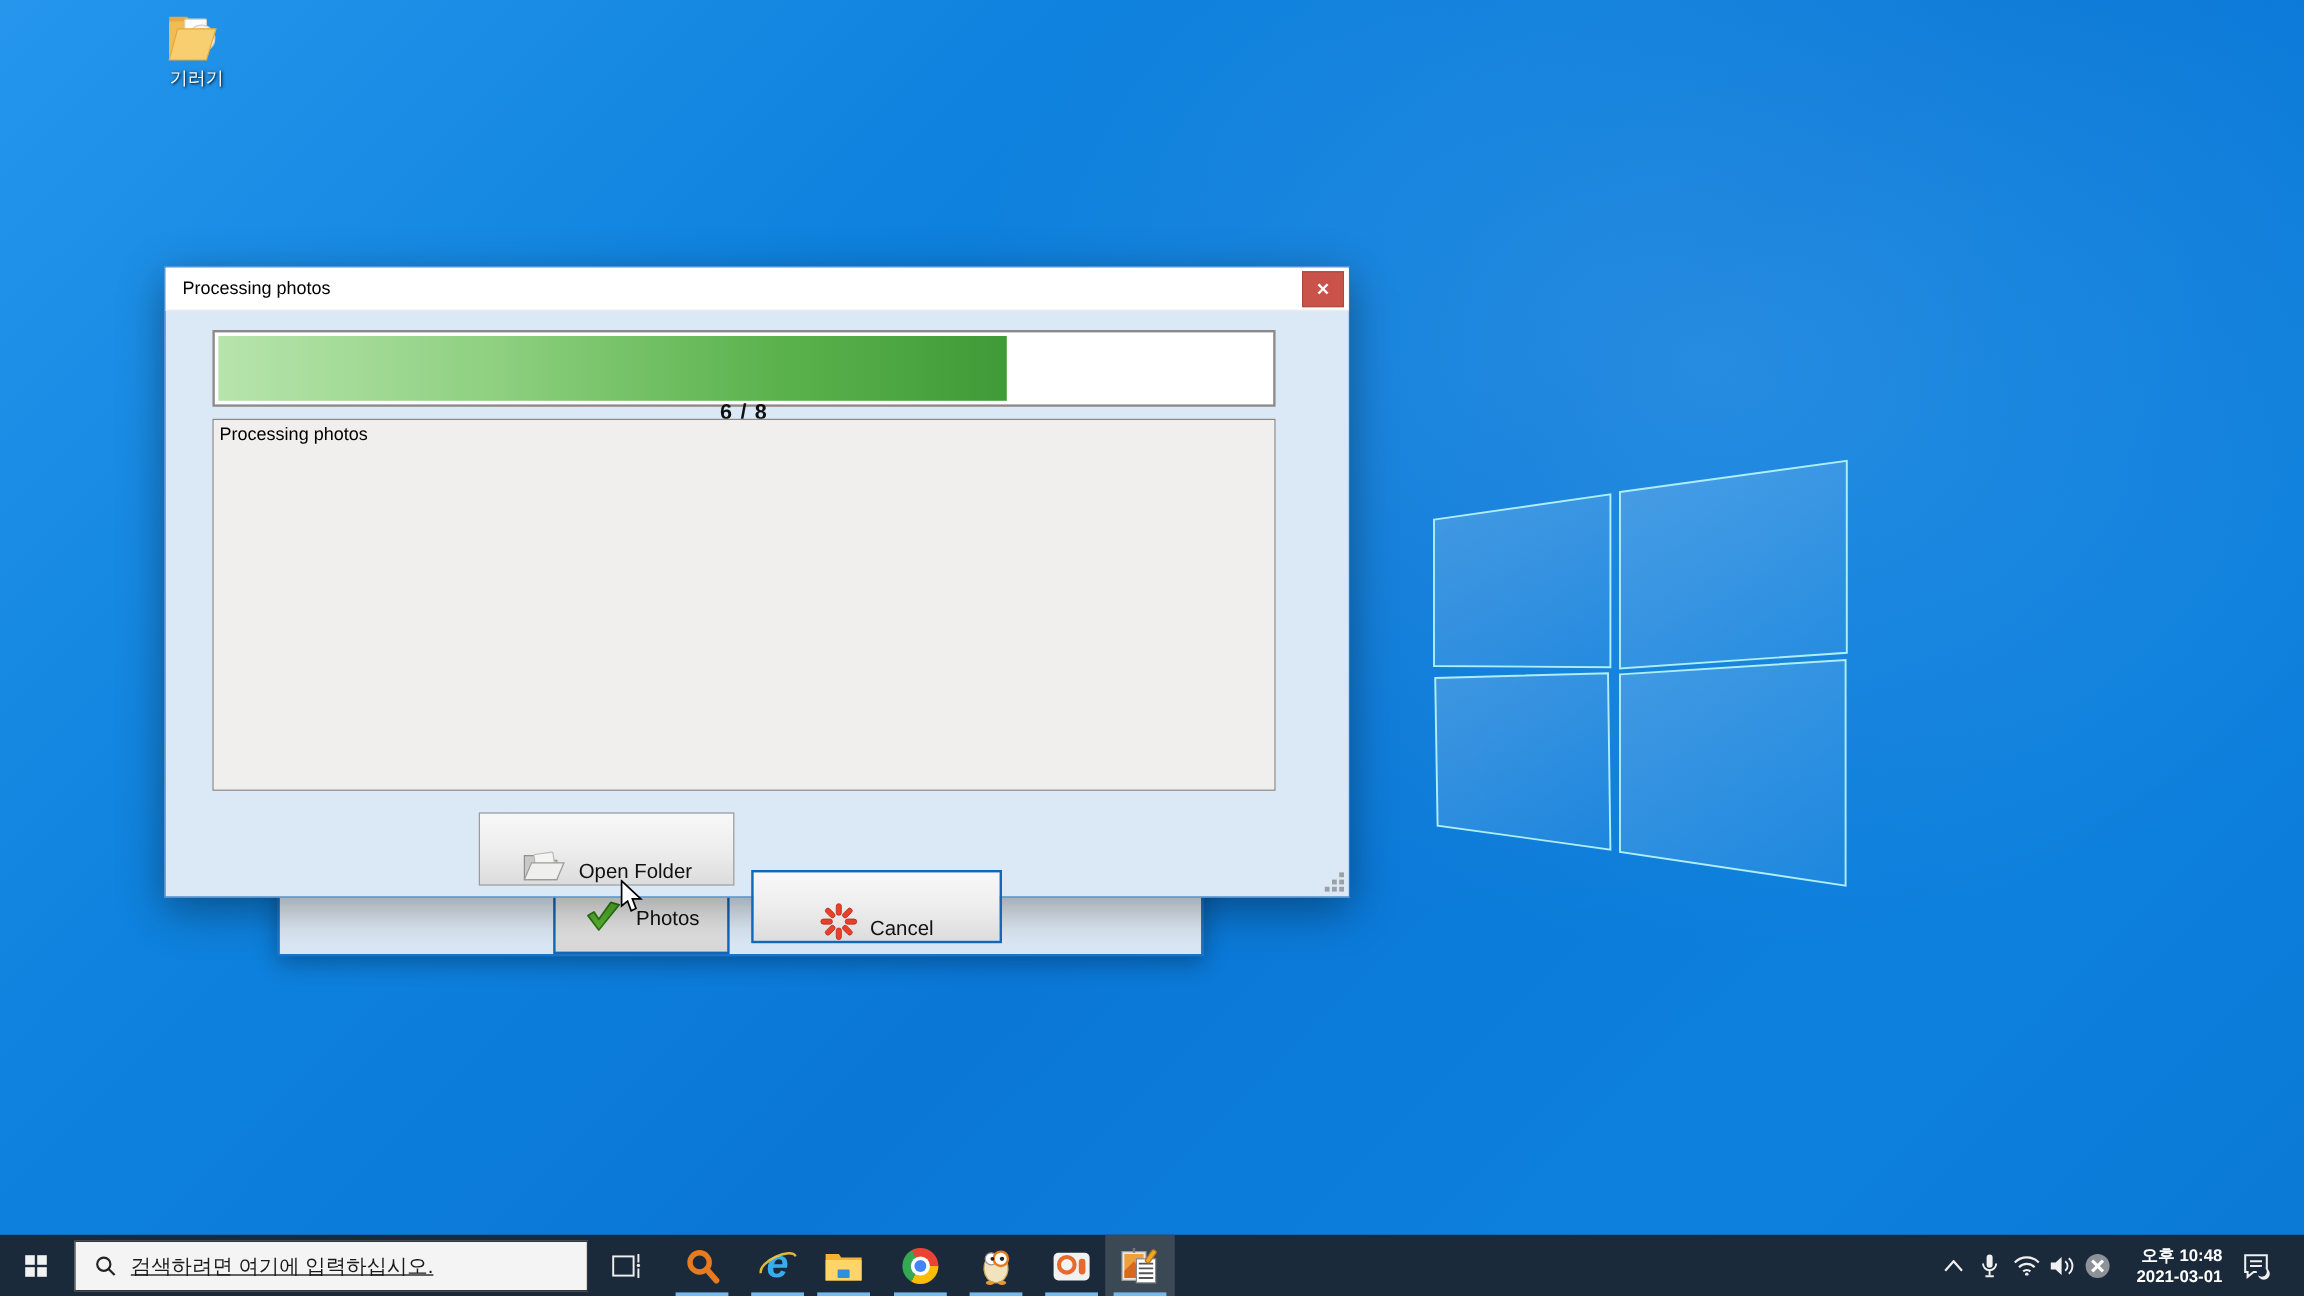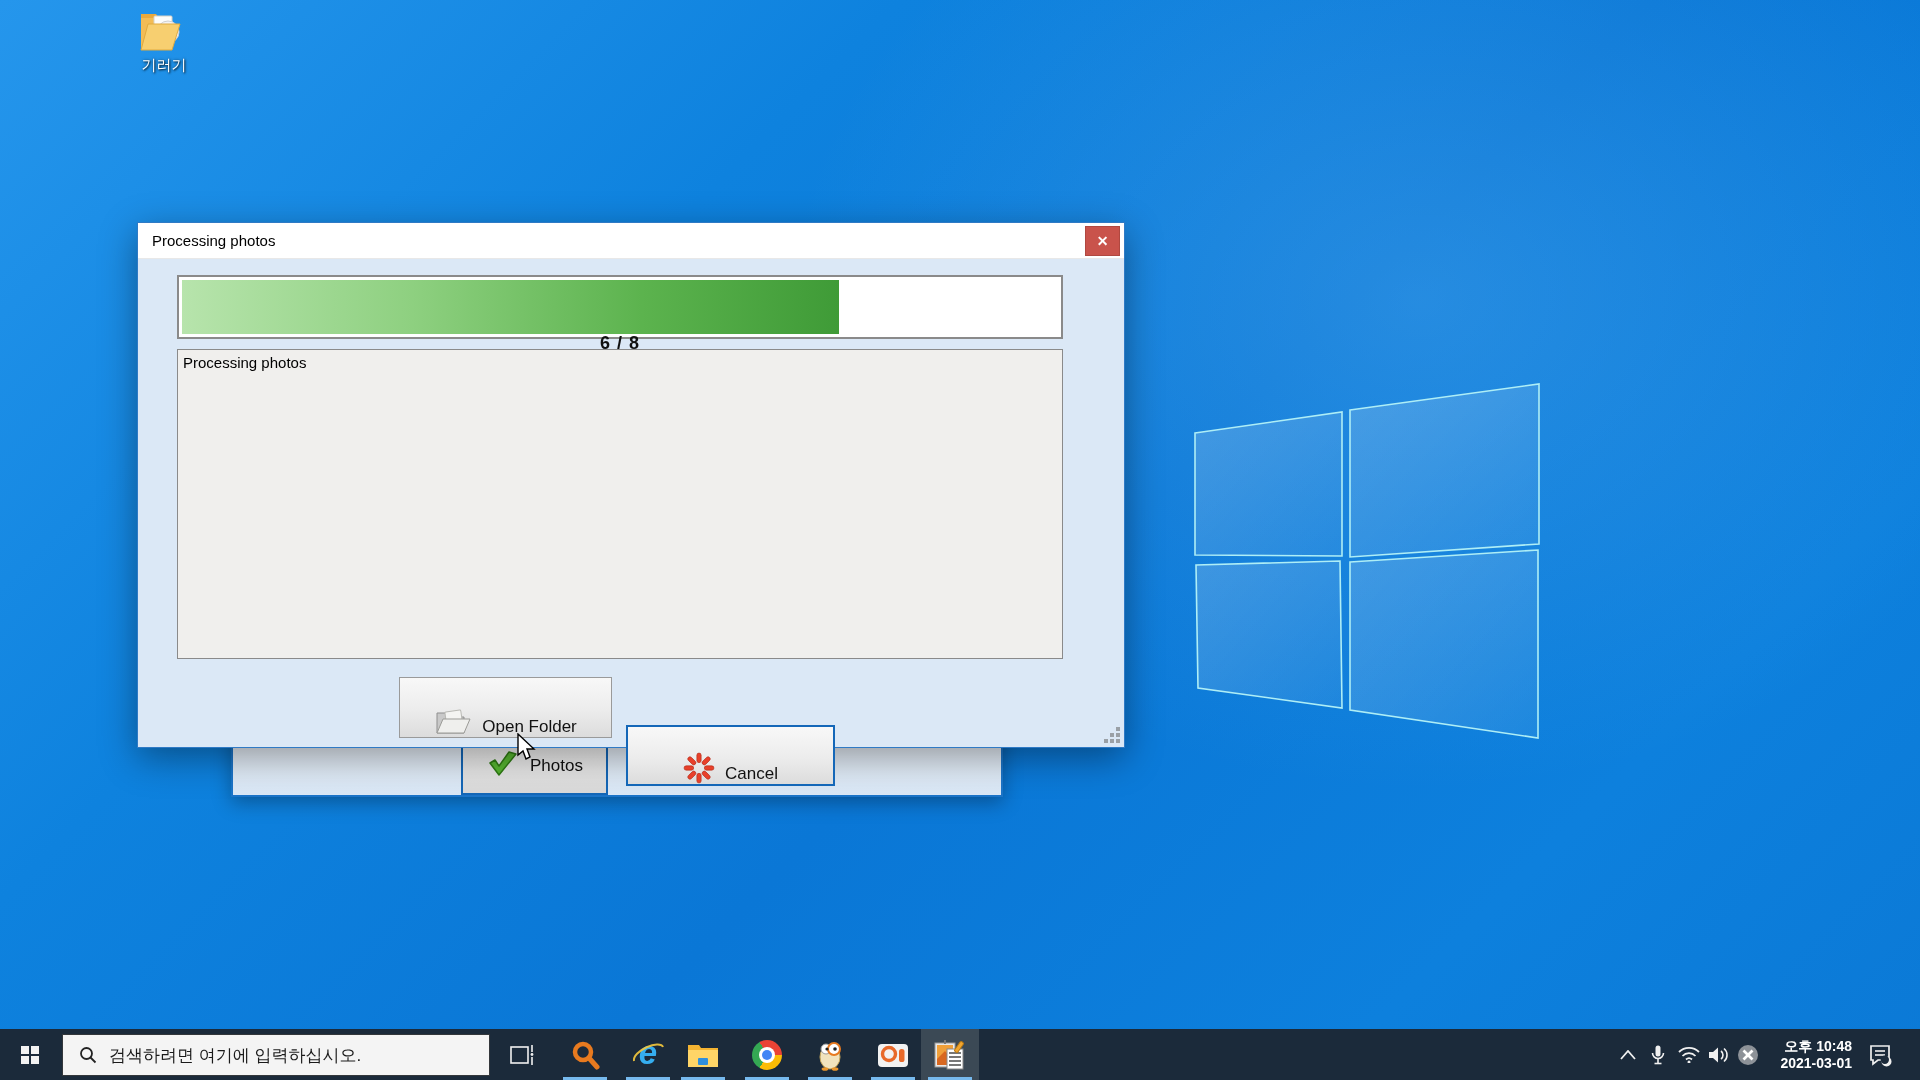--- a/index.html
+++ b/index.html
@@ -61,21 +61,21 @@
 
   
   #cursor { position:absolute; left:516px; top:733px; z-index:60; }
 
   
   #taskbar { position:absolute; left:0; bottom:0; width:1920px; height:51px; background:#1b2a3a; z-index:40; }
   #start-btn { position:absolute; left:0; top:0; width:60px; height:51px; display:flex; align-items:center; justify-content:center; cursor:pointer; }
   #start-grid { display:grid; grid-template-columns:8px 8px; grid-template-rows:8px 8px; gap:2px; }
   #start-grid i { background:#f2f2f2; }
   #search-box { position:absolute; left:62px; top:5px; width:428px; height:42px; background:#f4f4f4;
-    border:1px solid #33373b; display:flex; align-items:center; gap:12px; padding-left:16px; cursor:text; }
+    border:1px solid #33373b; display:flex; align-items:center; gap:12px; padding-left:16px; cursor:text;text-decoration:underline; }
   #search-box .ph { font-size:17px; color:#1a1a1a; }
 
   .tb-tile { position:absolute; top:0; width:58px; height:51px; display:flex; align-items:center; justify-content:center; cursor:pointer; }
   .tb-tile.active { background:#3b4955; }
   .tb-tile .underline { position:absolute; bottom:0; left:7px; width:44px; height:3px; background:#76b9ed; }
 
   
   .ie-e { font-size:33px; font-weight:bold; color:#35aef0; font-style:italic; line-height:1; position:relative; top:-2px; }
   .chrome-ball { width:30px; height:30px; border-radius:50%;
     background:conic-gradient(from -30deg, #ea4335 0deg 120deg, #fbbc05 120deg 240deg, #34a853 240deg 360deg); position:relative; }

